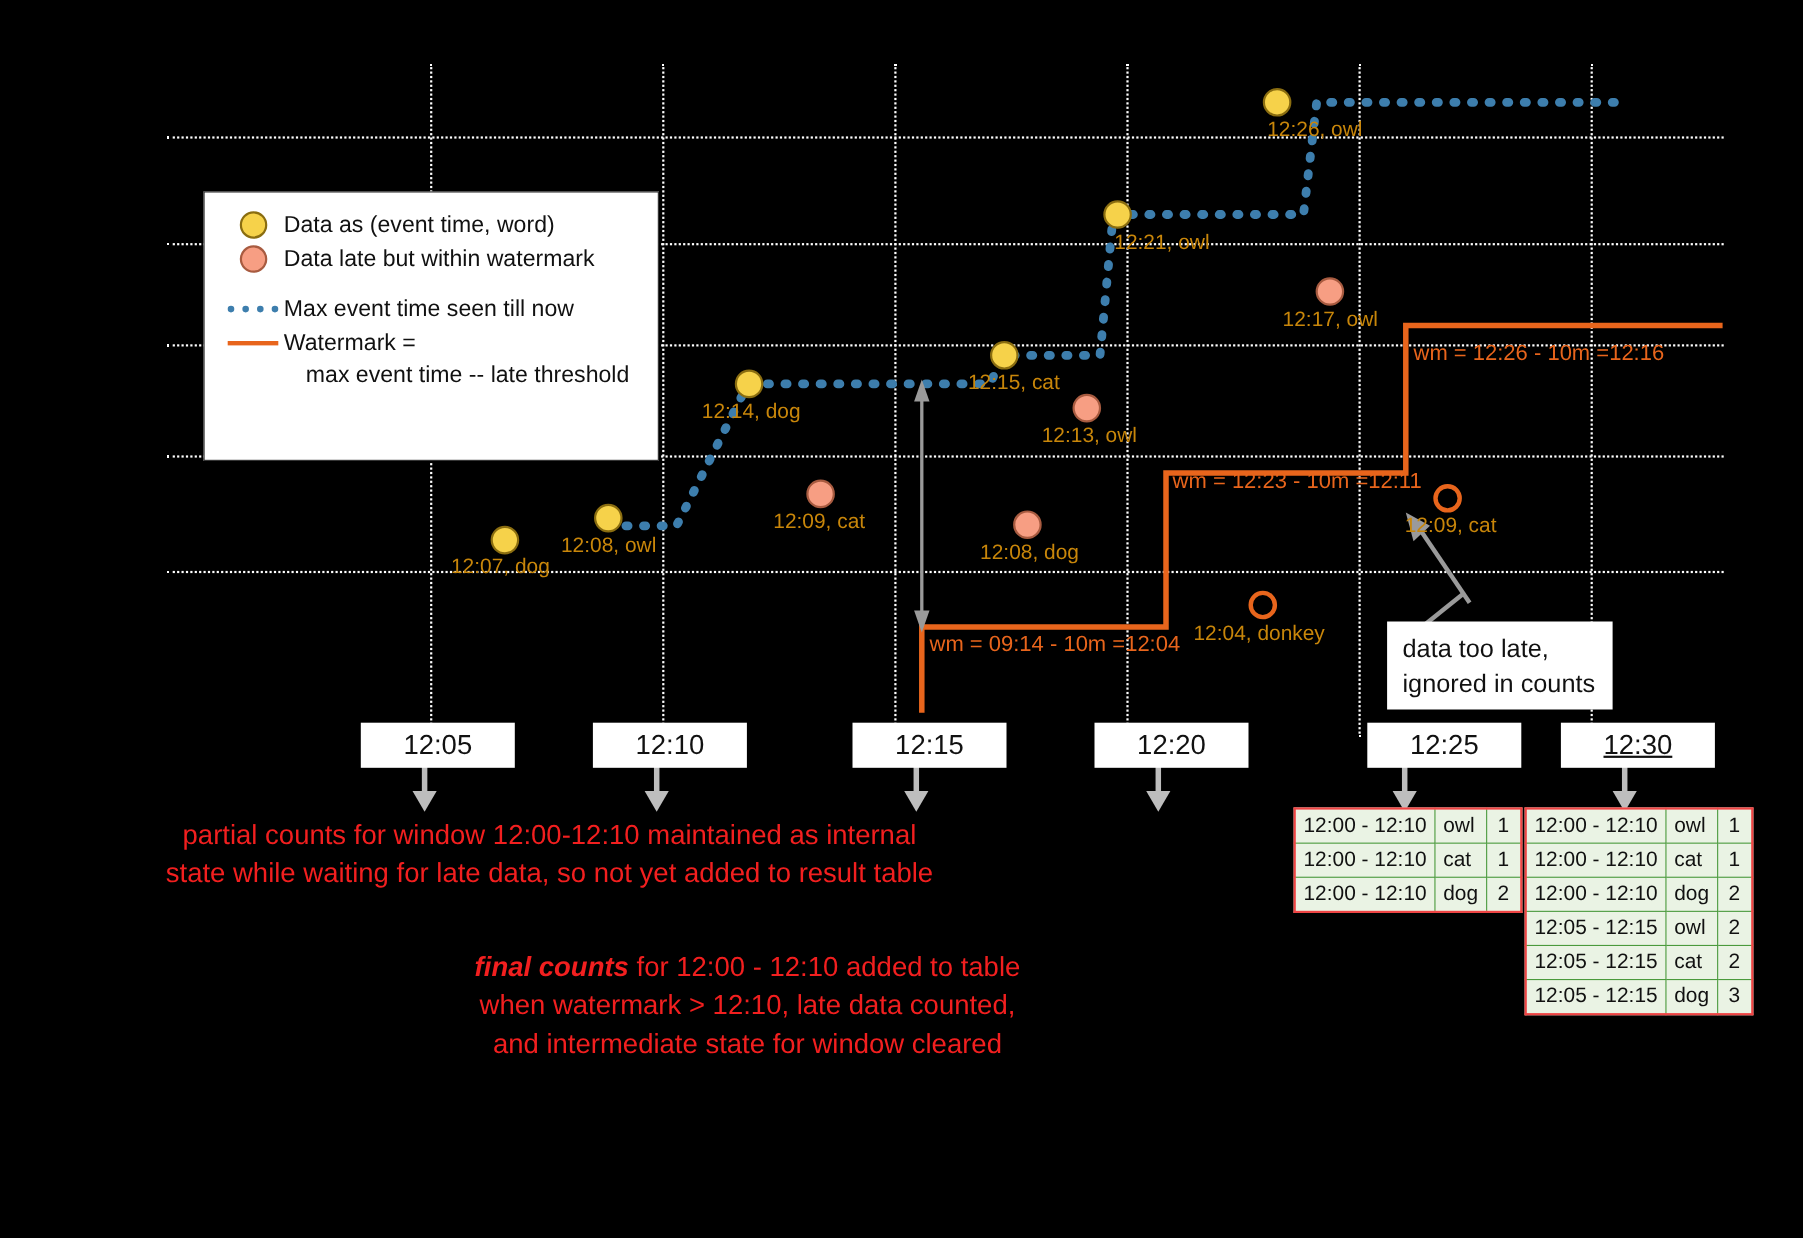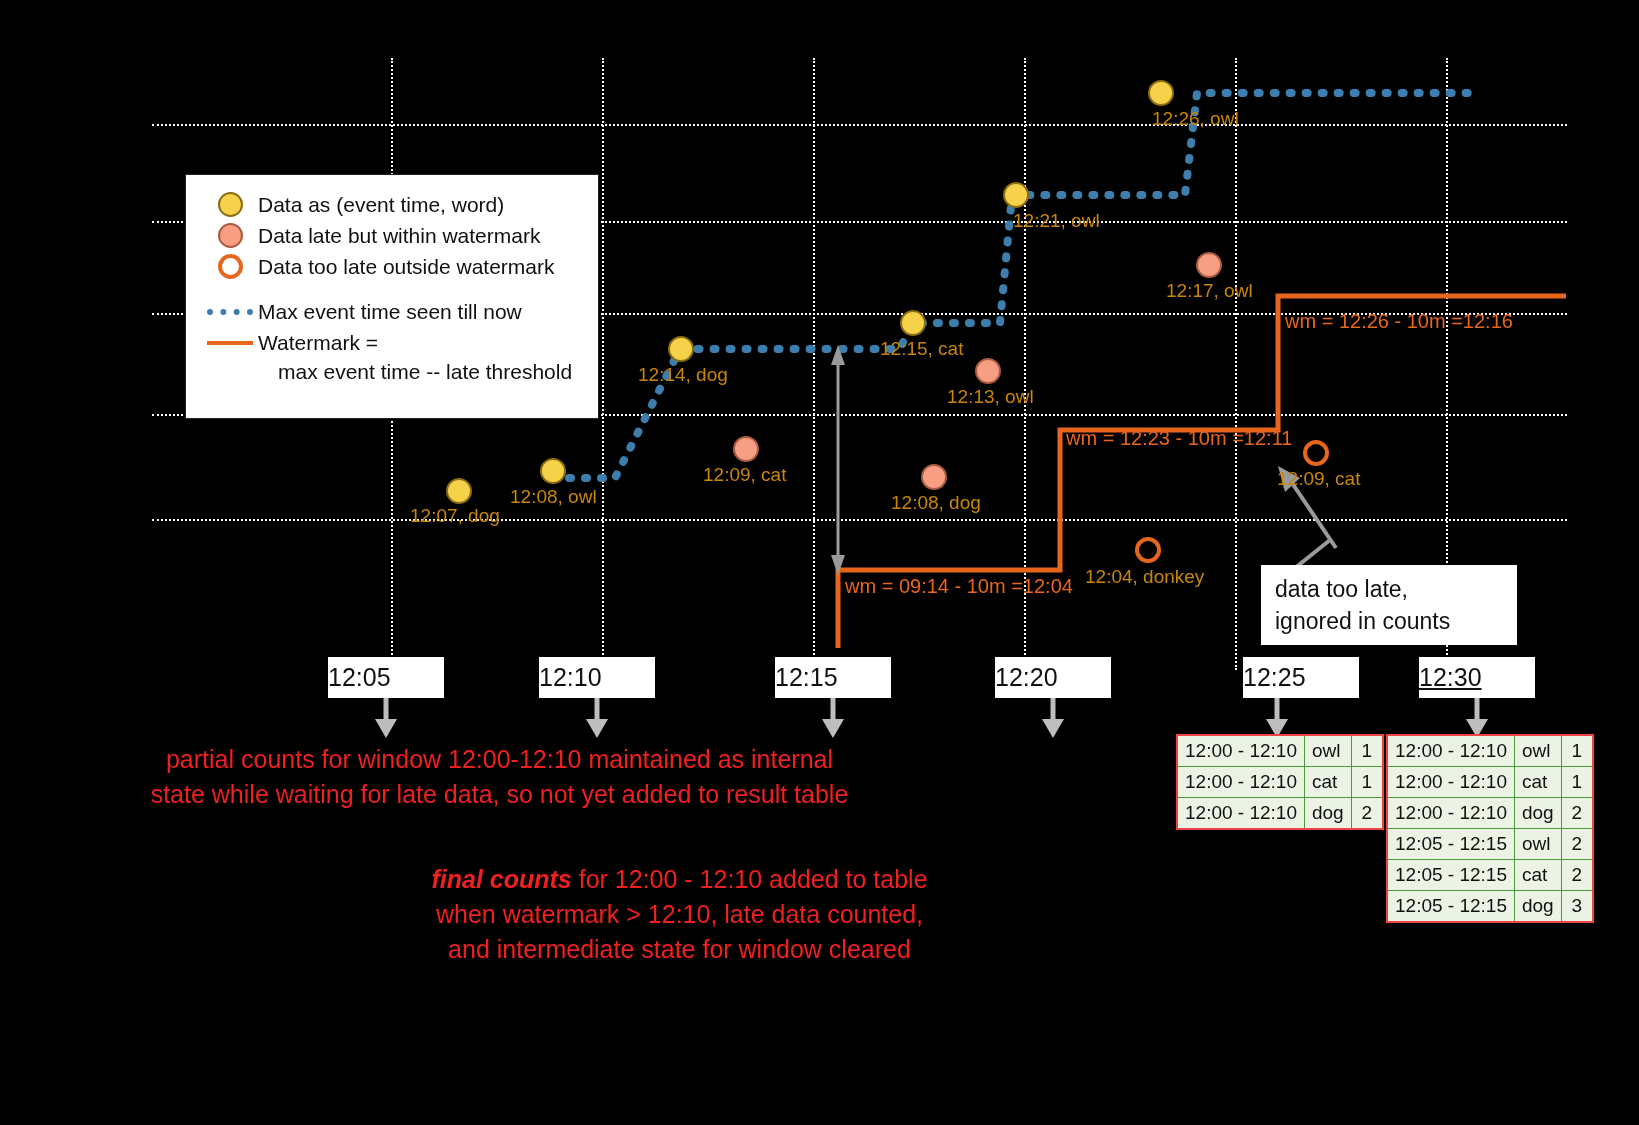--- a/index.html
+++ b/index.html
@@ -101,23 +101,23 @@
     text-align: center;
     line-height: 32px;
     padding: 8px 14px;
     box-sizing: border-box;
   }
   .tick-box {
     position: absolute;
     background: #ffffff;
     color: #111;
     font-size: 25px;
-    text-align: left;
+    text-align: center;
     padding: 6px 0;
-    width: 116px;
+    width: 140px;
     box-sizing: border-box;
   }
   .wm-label {
     position: absolute;
     color: #e8651c;
     font-size: 20px;
     white-space: nowrap;
   }
   .red-text {
     position: absolute;
@@ -211,26 +211,20 @@
           <span class="sw-circle sw-yellow"></span>
         </span>
       <span>Data as (event time, word)</span>
     </div>
     <div class="legend-row">
       <span class="legend-swatch">
           <span class="sw-circle sw-salmon"></span>
         </span>
       <span>Data late but within watermark</span>
     </div>
-    <div class="legend-row">
-      <span class="legend-swatch">
-          <span class="sw-circle sw-hollow"></span>
-        </span>
-      <span>Data too late outside watermark</span>
-    </div>
     <div class="legend-gap"></div>
     <div class="legend-row">
       <span class="legend-swatch">
           <span class="sw-dashline"></span>
         </span>
       <span>Max event time seen till now</span>
     </div>
     <div class="legend-row">
       <span class="legend-swatch">
           <span class="sw-solidline"></span>
@@ -274,21 +268,21 @@
   <div class="dot-label" style="left:1085px; top:566px;">12:04, donkey</div>
 
   <div class="dot toolate" style="left:1303px; top:440px;"></div>
   <div class="dot-label" style="left:1277px; top:468px;">12:09, cat</div>
 
   <div class="wm-label" style="left:845px; top:575px;">wm = 09:14 - 10m =12:04</div>
   <div class="wm-label" style="left:1066px; top:427px;">wm = 12:23 - 10m =12:11</div>
   <div class="wm-label" style="left:1285px; top:310px;">wm = 12:26 - 10m =12:16</div>
 
 
-  <div class="callout" style="left:1261px; top:565px; width:256px;">
+  <div class="callout" style="left:1261px; top:565px; width:205px;">
     <div style="text-align:left;">data too late,</div>
     <div style="text-align:left;">ignored in counts</div>
   </div>
 
   <div class="tick-box" style="left:328px; top:657px;">12:05</div>
   <div class="tick-box" style="left:539px; top:657px;">12:10</div>
   <div class="tick-box" style="left:775px; top:657px;">12:15</div>
   <div class="tick-box" style="left:995px; top:657px;">12:20</div>
   <div class="tick-box" style="left:1219px; top:657px;margin-left:24px;">12:25</div>
   <div class="tick-box" style="left:1419px; top:657px;text-decoration:underline;">12:30</div>

